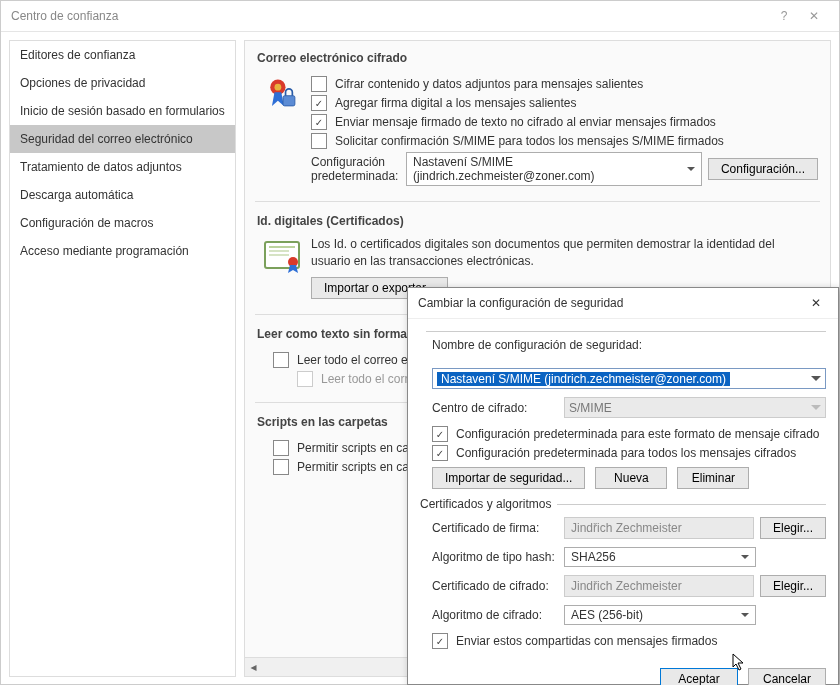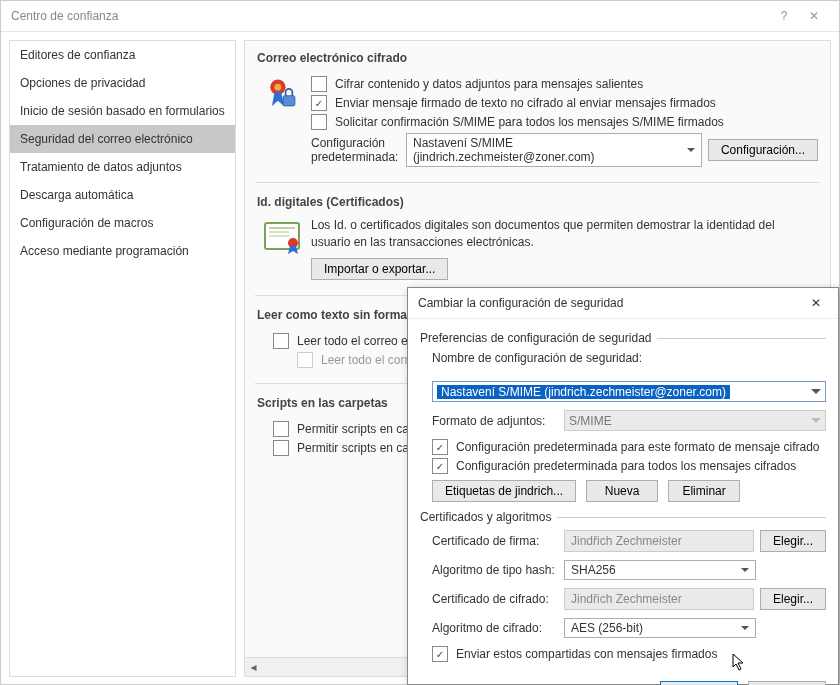--- a/index.html
+++ b/index.html
@@ -83,20 +83,24 @@
               <path d="M23 22 v-4 a4 4 0 0 1 8 0 v4" fill="none" stroke="#2a5ca8" stroke-width="2"></path>
             </svg>
         </span>
         <div style="flex:1">
           <div class="row">
               <span class="cbx"></span>
               <span>Cifrar contenido y datos adjuntos para mensajes salientes</span>
             </div>
           <div class="row">
               <span class="cbx checked"></span>
+              <span>Agregar firma digital a los mensajes salientes</span>
+            </div>
+          <div class="row">
+              <span class="cbx checked"></span>
               <span>Enviar mensaje firmado de texto no cifrado al enviar mensajes firmados</span>
             </div>
           <div class="row">
               <span class="cbx"></span>
               <span>Solicitar confirmación S/MIME para todos los mensajes S/MIME firmados</span>
             </div>
           <div class="row" style="margin-top:0">
             <span class="lbl" style="white-space:pre-line">Configuración
 predeterminada:</span>
             <span class="inline-dd">
@@ -159,47 +163,46 @@
     </div>
   </div>
 
   <div class="modal">
     <div class="mtitle">
       <span class="t">Cambiar la configuración de seguridad</span>
       <span class="x">✕</span>
     </div>
     <div class="mbody">
       <div class="fieldset-title">
-          <span class="ft">Preferencias de configuración de seguridad</span>
           <span class="line"></span>
         </div>
       <div style="padding-left:12px">
         <div style="margin-bottom:16px">Nombre de configuración de seguridad:</div>
         <div class="selectbox highlight" style="margin-bottom:8px">
             <span class="sel">Nastavení S/MIME (jindrich.zechmeister@zoner.com)</span>
             <span class="car"></span>
           </div>
         <div class="field">
-          <span class="field-label-sm">Formato de adjuntos:</span>
+          <span class="field-label-sm">Centro de cifrado:</span>
           <div class="selectbox readonly">
               <span>S/MIME</span>
               <span class="car" style="border-top-color:#bbb"></span>
             </div>
         </div>
         <div class="row">
             <span class="cbx checked"></span>
             <span>Configuración predeterminada para este formato de mensaje cifrado</span>
           </div>
         <div class="row">
             <span class="cbx checked"></span>
             <span>Configuración predeterminada para todos los mensajes cifrados</span>
           </div>
       </div>
       <div class="btn-row">
-        <button class="btn-std">Etiquetas de jindrich...</button>
+        <button class="btn-std">Importar de seguridad...</button>
         <button class="btn-std" style="min-width:72px">Nueva</button>
         <button class="btn-std" style="min-width:72px">Eliminar</button>
       </div>
       <div class="fieldset-title">
           <span class="ft">Certificados y algoritmos</span>
           <span class="line"></span>
         </div>
       <div style="padding-left:12px">
         <div class="field">
           <span class="field-label-sm">Certificado de firma:</span>

